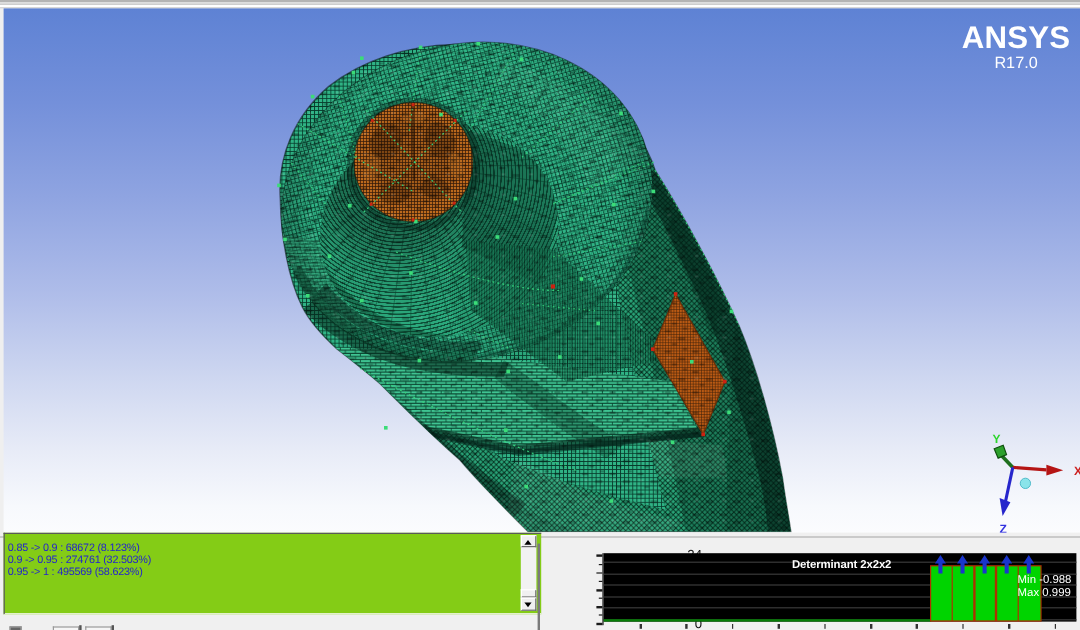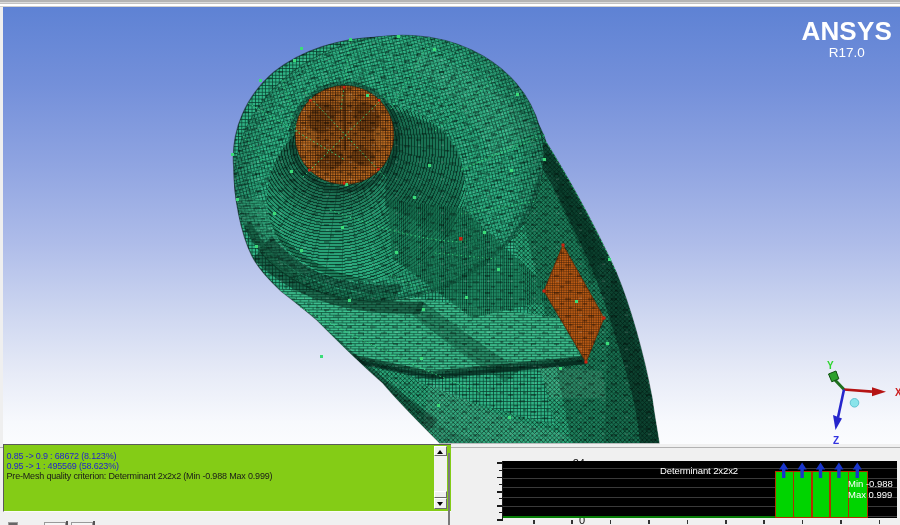--- a/index.html
+++ b/index.html
@@ -27,21 +27,21 @@
 .arrow{width:0;height:0;position:absolute}
 #sb-thumb{position:absolute;left:0;top:45px;width:13px;height:6.5px;background:#f0f0f0;border:1px solid #fff;border-right-color:#6a6a6a;border-bottom-color:#6a6a6a;box-sizing:border-box}
 .tab{position:absolute;top:78px;height:3px;background:#f6f6f6;border:1px solid #9a9a9a;border-bottom:0}
 .tsep{position:absolute;top:77px;width:1.5px;height:4px;background:#555}
 #divider{position:absolute;left:448px;top:9px;width:1.5px;height:72px;background:#7a7a7a}
 
 #hist{position:absolute;left:452px;top:0;width:536px;height:81px}
 #plot{position:absolute;left:51px;top:17px;width:394px;height:57px;background:#000}
 .ylab{position:absolute;font-size:11px;color:#111;text-align:right;width:20px}
 .gline{position:absolute;left:0;width:394px;height:1px;background:#3a3a3a}
-#htitle{position:absolute;color:#fff;font-weight:normal;font-size:9.5px;left:157px;top:4px;letter-spacing:-0.1px}
+#htitle{position:absolute;color:#fff;font-weight:bold;font-size:9.5px;left:157px;top:4px;letter-spacing:-0.1px}
 #minmax{position:absolute;color:#fff;font-size:9.5px;left:345px;top:16.5px;line-height:11.3px;text-align:left}
 #bars{position:absolute;left:272px;top:9.5px;width:93px;height:47.5px;background:#b03000}
 .bar{position:absolute;top:1px;height:45.5px;background:#00d400}
 .xtick{position:absolute;top:76px;width:1.5px;height:4px;background:#333}
 .ytick{position:absolute;background:#1a1a1a}
 #yaxis{position:absolute;left:49.5px;top:17px;width:1.5px;height:60px;background:#1a1a1a}
 
 #harrows{position:absolute;left:0;top:0}
 </style>
 </head>
@@ -420,22 +420,22 @@
       <div class="a">ANSYS</div>
       <div class="r">R17.0</div>
     </div>
 
 </div>
 <div id="bottom">
  <div class="topline"></div>
  <div id="msgwin">
    <div id="msgtext">
      <div class="b">0.85 -&gt; 0.9 : 68672 (8.123%)</div>
+     <div class="b">0.9 -&gt; 0.95 : 274761 (32.503%)</div>
      <div class="b">0.95 -&gt; 1 : 495569 (58.623%)</div>
-     <div class="k">Pre-Mesh quality criterion: Determinant 2x2x2 (Min -0.988 Max 0.999)</div>
    </div>
    <div id="sbar">
      <div class="sbtn" style="top:0;height:10px">
           <div class="arrow" style="left:2.5px;top:3px;border-left:3.5px solid transparent;border-right:3.5px solid transparent;border-bottom:4px solid #000"></div>
         </div>
      <div id="sb-thumb"></div>
      <div class="sbtn" style="top:51.5px;height:11.5px">
           <div class="arrow" style="left:2.5px;top:3.5px;border-left:3.5px solid transparent;border-right:3.5px solid transparent;border-top:4px solid #000"></div>
         </div>
    </div>

